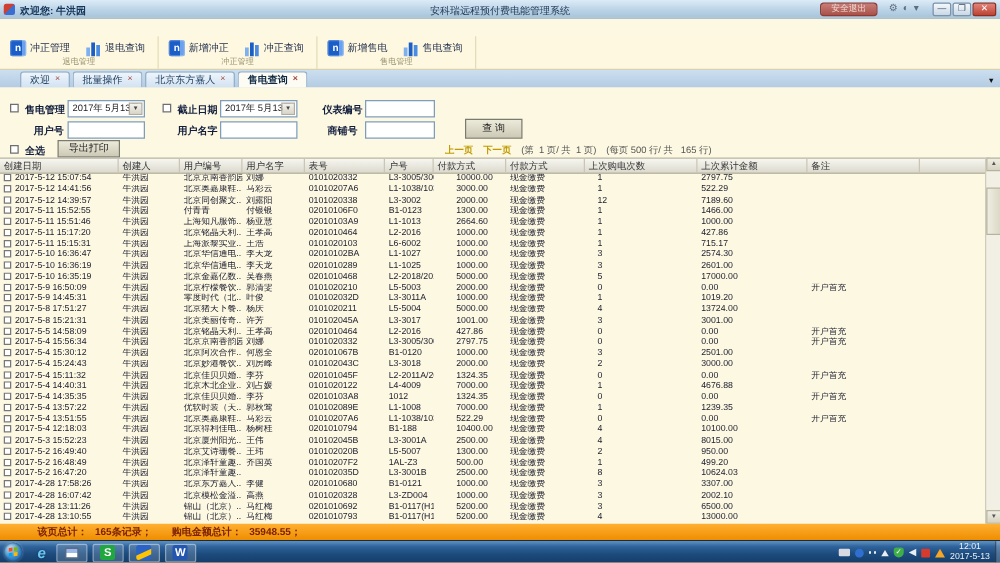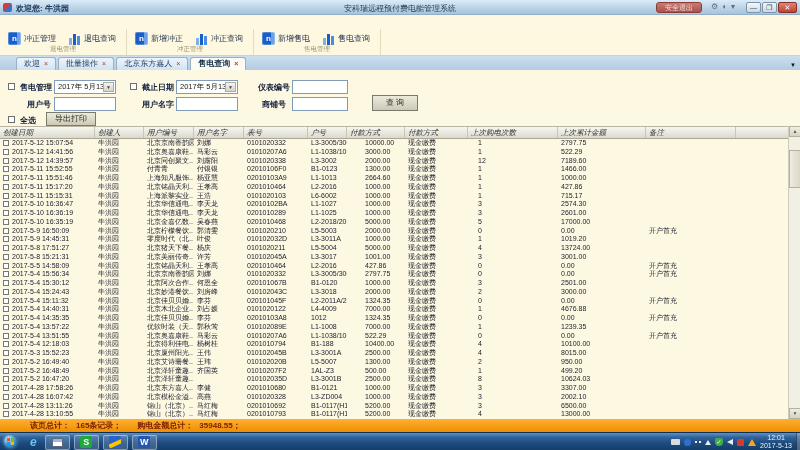--- a/index.html
+++ b/index.html
@@ -58,21 +58,21 @@
   .combo{padding:1px 12px 0 3px;white-space:nowrap;}
   .combo .arr{position:absolute;right:1px;top:1px;bottom:1px;width:11px;border:1px solid #b0ada0;
     background:linear-gradient(#f4f3ee,#d8d5c8);font-size:5px;color:#444;display:flex;align-items:center;justify-content:center;}
   .pbtn{position:absolute;border:1px solid #7a7a6e;background:linear-gradient(#eceada,#cdc9b6);
     font-size:8px;color:#222;text-align:center;cursor:pointer;}
   .pager{position:absolute;left:356px;top:45px;font-size:7.5px;color:#555;display:flex;gap:8px;align-items:center;white-space:pre;}
   .plink{color:#c09a00;font-weight:bold;cursor:pointer;}
 
   
   .tblhead{position:absolute;left:0;top:56px;width:792px;height:13px;display:flex;
-    background:linear-gradient(#f7f6f0,#dcdacE);border-top:1px solid #b8b5a4;border-bottom:1px solid #aaa796;font-style:italic;}
+    background:linear-gradient(#f7f6f0,#dcdacE);border-top:1px solid #b8b5a4;border-bottom:1px solid #aaa796;}
   .th{height:100%;padding-left:3px;font-size:7.5px;line-height:11px;color:#333;border-right:1px solid #c9c6b6;
     white-space:nowrap;overflow:hidden;cursor:pointer;flex:none;}
   .th.fill{flex:1;border-right:none;}
   .tblbody{position:absolute;left:0;top:69px;width:788px;height:280px;overflow:hidden;}
   .tr{display:flex;height:8.75px;cursor:pointer;}
   .td{flex:none;padding-left:3px;font-size:7px;line-height:8.5px;color:#1c1c2e;white-space:nowrap;overflow:hidden;}
   .td:nth-child(7){padding-left:18px;}
   .td:nth-child(9){padding-left:10px;}
   .td .rcb{display:inline-block;width:6px;height:6px;background:#fff;border:1px solid #777;margin-right:3px;vertical-align:-1px;cursor:pointer;}
 
@@ -232,20 +232,26 @@
     <div class="tbox" style="left:54px;top:27px;width:62px;"></div>
     <span class="flabel" style="left:142px;top:29px;">用户名字</span>
     <div class="tbox" style="left:176px;top:27px;width:62px;"></div>
     <span class="flabel" style="left:262px;top:29px;">商铺号</span>
     <div class="tbox" style="left:292px;top:27px;width:56px;"></div>
     <div class="pbtn" style="left:372px;top:25px;width:46px;height:16px;line-height:14px;">查 询</div>
 
     <span class="cb" style="left:8px;top:46px;"></span>
     <span class="flabel" style="left:20px;top:45px;">全选</span>
     <div class="pbtn" style="left:46px;top:42px;width:50px;height:14px;line-height:12px;">导出打印</div>
+    <div class="pager">
+      <span class="plink">上一页</span>
+      <span class="plink">下一页</span>
+      <span>(第  1 页/ 共  1 页)</span>
+      <span>(每页 500 行/ 共   165 行)</span>
+    </div>
 
     <div class="tblhead">
         <div class="th" style="width: 95px;">创建日期</div>
         <div class="th" style="width: 49px;">创建人</div>
         <div class="th" style="width: 50px;">用户编号</div>
         <div class="th" style="width: 50px;">用户名字</div>
         <div class="th" style="width: 64px;">表号</div>
         <div class="th" style="width: 39px;">户号</div>
         <div class="th" style="width: 58px;">付款方式</div>
         <div class="th" style="width: 63px;">付款方式</div>

